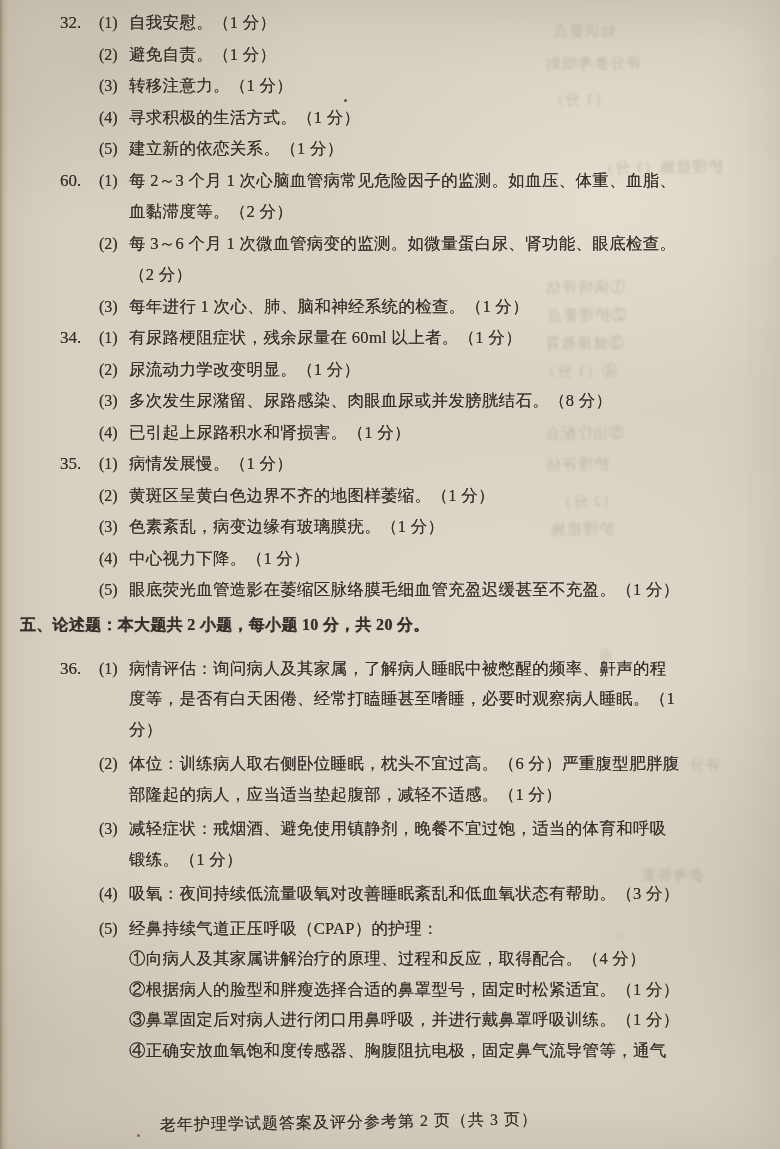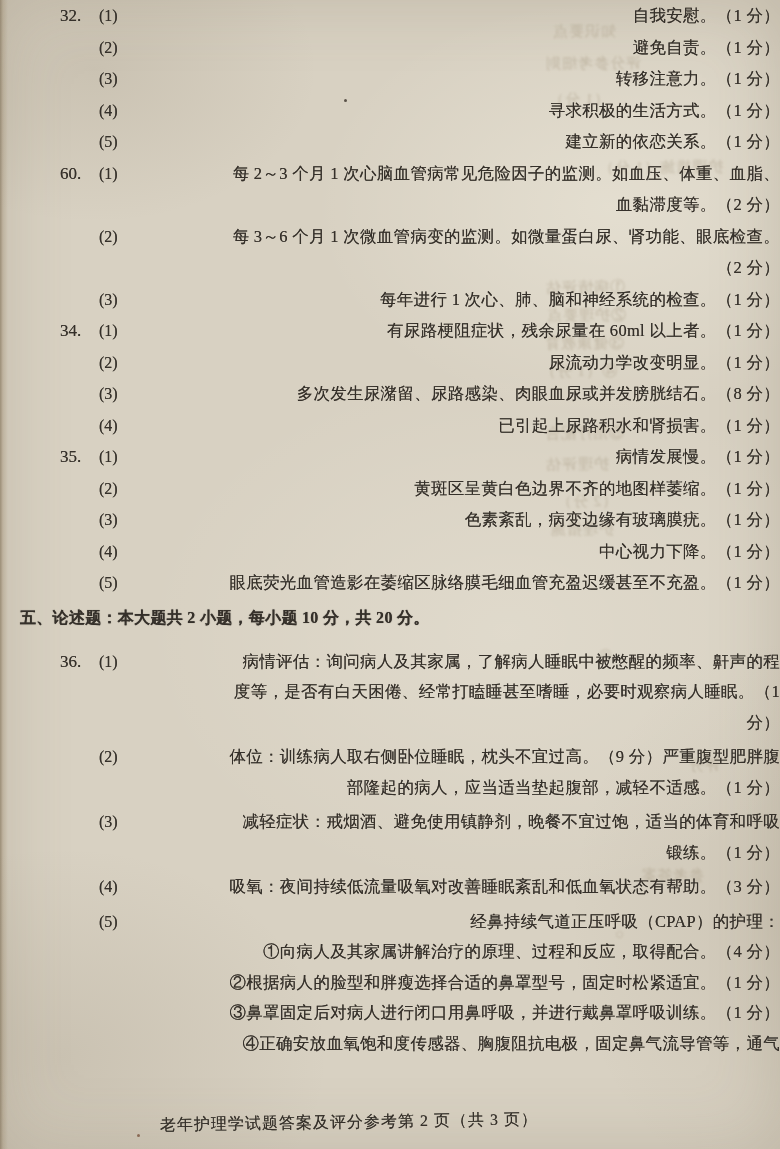--- a/index.html
+++ b/index.html
@@ -11,21 +11,21 @@
     background-color:#d8d1c2;
     background-image:
       radial-gradient(ellipse 420px 300px at 78% 18%, rgba(255,252,240,0.30), rgba(255,252,240,0) 70%),
       radial-gradient(ellipse 520px 380px at 65% 55%, rgba(255,252,242,0.20), rgba(255,252,242,0) 70%),
       radial-gradient(ellipse 320px 220px at 12% 6%, rgba(118,104,82,0.14), rgba(118,104,82,0) 70%),
       radial-gradient(ellipse 380px 300px at 8% 92%, rgba(118,104,82,0.14), rgba(118,104,82,0) 70%),
       radial-gradient(ellipse 300px 400px at 100% 80%, rgba(118,104,82,0.10), rgba(118,104,82,0) 70%),
       linear-gradient(90deg, #a2957f 0px, #c8bda9 3px, rgba(200,189,169,0) 8px);
     box-shadow: inset 0 0 70px rgba(110,96,74,0.22);
   }
-  .content{position:absolute;top:0;left:0;width:780px;}
+  .content{position:absolute;top:7px;left:0;width:780px;}
   .section-heading{
     margin:6px 0 16px 20px;
     font-size:16px;font-weight:700;line-height:26px;
     letter-spacing:0.3px;
     text-shadow:0 0 0.7px rgba(53,48,42,0.85);
     white-space:nowrap;
   }
   .item{display:flex;align-items:flex-start;}
   .item-number{
     flex:0 0 39px;margin-left:60px;
@@ -36,21 +36,20 @@
   .part{display:flex;align-items:flex-start;}
   .part-label{
     flex:0 0 30px;font-size:16px;line-height:31.5px;
     text-shadow:0 0 0.5px rgba(53,48,42,0.7);
   }
   .part-lines{flex:1;min-width:0;}
   .line{
     font-size:16.5px;line-height:31.5px;letter-spacing:0.3px;
     white-space:nowrap;
     text-shadow:0 0 0.6px rgba(53,48,42,0.75);
-    text-align:right;
   }
   .item.spaced .line{line-height:30.5px;}
   .item.spaced .item-number,.item.spaced .part-label{line-height:30.5px;}
   .item.spaced .part{margin-bottom:4px;}
   .footer{
     position:absolute;left:160px;bottom:16px;width:400px;
     font-size:16px;letter-spacing:1px;
     transform:rotate(-0.9deg);
     text-shadow:0 0 0.6px rgba(53,48,42,0.7);
     white-space:nowrap;
@@ -229,21 +228,21 @@
             <div class="part-label">(1)</div>
             <div class="part-lines">
               <div class="line">病情评估：询问病人及其家属，了解病人睡眠中被憋醒的频率、鼾声的程</div>
               <div class="line">度等，是否有白天困倦、经常打瞌睡甚至嗜睡，必要时观察病人睡眠。（1</div>
               <div class="line">分）</div>
             </div>
           </div>
           <div class="part">
             <div class="part-label">(2)</div>
             <div class="part-lines">
-              <div class="line">体位：训练病人取右侧卧位睡眠，枕头不宜过高。（9 分）严重腹型肥胖腹</div>
+              <div class="line">体位：训练病人取右侧卧位睡眠，枕头不宜过高。（6 分）严重腹型肥胖腹</div>
               <div class="line">部隆起的病人，应当适当垫起腹部，减轻不适感。（1 分）</div>
             </div>
           </div>
           <div class="part">
             <div class="part-label">(3)</div>
             <div class="part-lines">
               <div class="line">减轻症状：戒烟酒、避免使用镇静剂，晚餐不宜过饱，适当的体育和呼吸</div>
               <div class="line">锻练。（1 分）</div>
             </div>
           </div>

